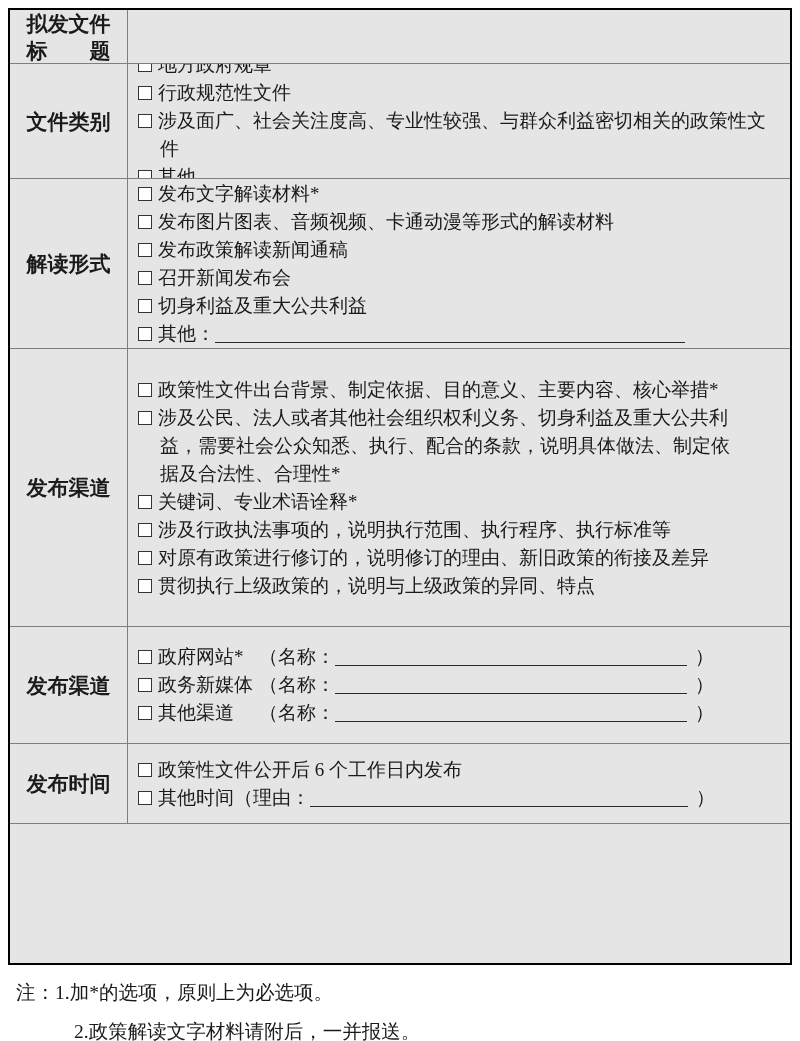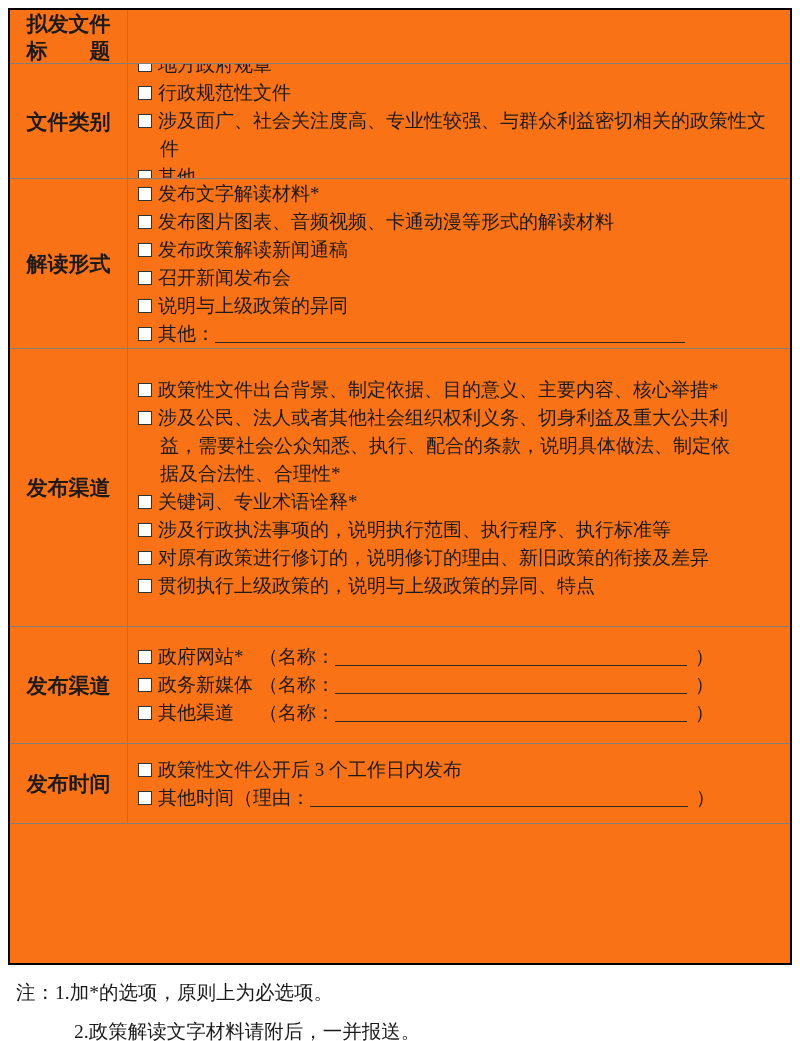--- a/index.html
+++ b/index.html
@@ -7,21 +7,21 @@
   body {
     width:800px; height:1041px; position:relative;
     font-family:"Liberation Serif", serif;
     color:#1a1a1a;
   }
   
   .form-table {
     position:absolute; left:8px; top:8px; width:784px;
     border:2px solid #000;
     display:flex; flex-direction:column;
-    background:#f97316;
+    background:#e5e5e5;
   }
   .row { display:flex; width:100%; }
   .row + .row { border-top:1px solid #7f7f7f; }
   .r1{height:53px}.r2{height:115px}.r3{height:170px}.r4{height:278px}
   .r5{height:117px}.r6{height:80px}.r7{height:140px}
   .label-cell {
     width:118px; flex:0 0 118px;
     border-right:1px solid #7f7f7f;
     display:flex; align-items:center; justify-content:center;
     font-family:"Liberation Sans", sans-serif;
@@ -84,21 +84,21 @@
     </div>
   </div>
 
   <div class="row r3">
     <div class="label-cell">解读形式</div>
     <div class="content-cell">
       <div class="chk-item"><span class="checkbox"></span><span>发布文字解读材料*</span></div>
       <div class="chk-item"><span class="checkbox"></span><span>发布图片图表、音频视频、卡通动漫等形式的解读材料</span></div>
       <div class="chk-item"><span class="checkbox"></span><span>发布政策解读新闻通稿</span></div>
       <div class="chk-item"><span class="checkbox"></span><span>召开新闻发布会</span></div>
-      <div class="chk-item"><span class="checkbox"></span><span>说明与上级政策的异同</span></div>
+      <div class="chk-item"><span class="checkbox"></span><span>切身利益及重大公共利益</span></div>
       <div class="chk-item"><span class="checkbox"></span><span>其他：</span><span class="blank w-other"></span></div>
     </div>
   </div>
 
   <div class="row r4">
     <div class="label-cell">发布渠道</div>
     <div class="content-cell">
       <div class="chk-item narrow"><span class="checkbox"></span><span>政策性文件出台背景、制定依据、目的意义、主要内容、核心举措*</span></div>
       <div class="chk-item narrow"><span class="checkbox"></span><span>涉及公民、法人或者其他社会组织权利义务、切身利益及重大公共利益，需要社会公众知悉、执行、配合的条款，说明具体做法、制定依据及合法性、合理性*</span></div>
       <div class="chk-item narrow"><span class="checkbox"></span><span>关键词、专业术语诠释*</span></div>
@@ -113,21 +113,21 @@
     <div class="content-cell">
       <div class="chk-item"><span class="checkbox"></span><span class="chan-name">政府网站*</span><span>（名称：</span><span class="blank w-chan"></span><span>）</span></div>
       <div class="chk-item"><span class="checkbox"></span><span class="chan-name">政务新媒体</span><span>（名称：</span><span class="blank w-chan"></span><span>）</span></div>
       <div class="chk-item"><span class="checkbox"></span><span class="chan-name">其他渠道</span><span>（名称：</span><span class="blank w-chan"></span><span>）</span></div>
     </div>
   </div>
 
   <div class="row r6">
     <div class="label-cell">发布时间</div>
     <div class="content-cell">
-      <div class="chk-item"><span class="checkbox"></span><span>政策性文件公开后 3 个工作日内发布</span></div>
+      <div class="chk-item"><span class="checkbox"></span><span>政策性文件公开后 6 个工作日内发布</span></div>
       <div class="chk-item"><span class="checkbox"></span><span>其他时间（理由：</span><span class="blank w-reason"></span><span>）</span></div>
     </div>
   </div>
 
   <div class="row r7">
   </div>
 
 </div>
 
 <div class="notes">

